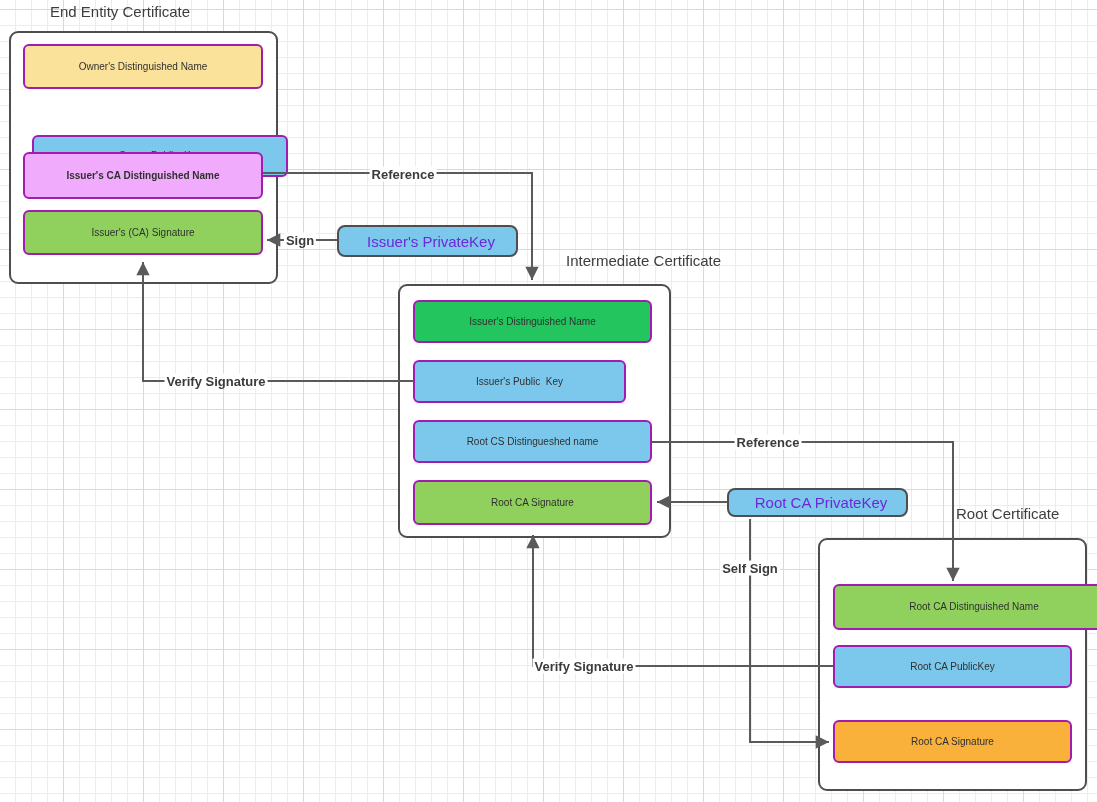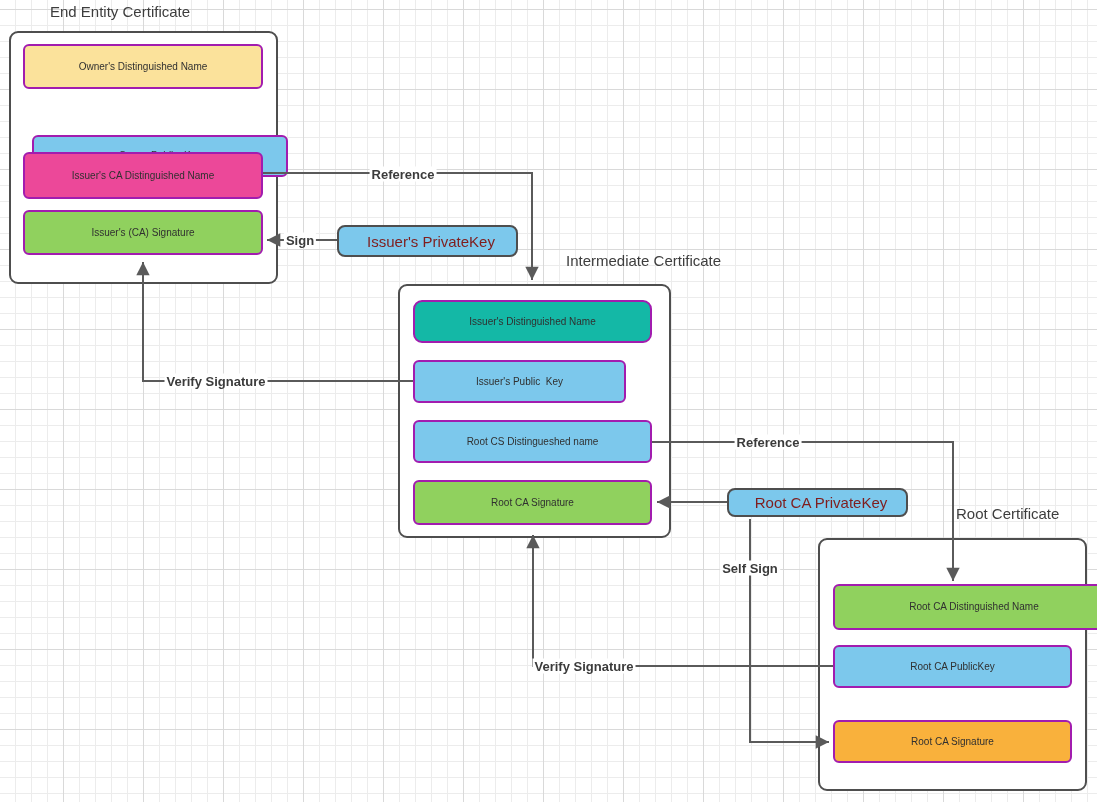--- a/index.html
+++ b/index.html
@@ -24,21 +24,21 @@
   }
   .fieldbox{
     position:absolute;border:2px solid #a21caf;border-radius:6px;box-sizing:border-box;
     display:flex;align-items:center;justify-content:center;text-align:center;
     font-size:10px;color:#303030;z-index:3;
   }
   .fieldbox .box-label{white-space:pre-wrap;line-height:1.15;}
   .keybox{
     position:absolute;border:2px solid #4e4e4e;border-radius:8px;box-sizing:border-box;
     display:flex;align-items:center;justify-content:center;text-align:center;
-    font-size:15px;color:#7f1d1d;z-index:3;padding-left:7px;
+    font-size:15px;color:#6d28d9;z-index:3;padding-left:7px;
   }
   #connectors{position:absolute;left:0;top:0;z-index:4;pointer-events:none;}
   .edge-label{
     position:absolute;z-index:5;font-size:13px;font-weight:bold;color:#3b3b3b;
     background:#ffffff;padding:0 2px;white-space:nowrap;transform:translate(-50%,-50%);
   }
   
   #ee-container{left:9px;top:31px;width:269px;height:253px;}
   #ee-f0{left:23px;top:44px;width:240px;height:45px;}
   #ee-f1{left:32px;top:99px;width:256px;height:42px;margin-top:36px;}
@@ -78,29 +78,29 @@
 <div class="group-title" id="im-title">Intermediate Certificate</div>
 <div class="group-title" id="rt-title">Root Certificate</div>
 
 <div class="container" id="ee-container"></div>
 <div class="fieldbox" id="ee-f0" style="background-color: rgb(251, 226, 155);">
     <span class="box-label">Owner's Distinguished Name</span>
   </div>
 <div class="fieldbox" id="ee-f1" style="background-color: rgb(124, 200, 236);">
     <span class="box-label">Owner Public  Key</span>
   </div>
-<div class="fieldbox" id="ee-f2" style="background-color: #ec4899;">
+<div class="fieldbox" id="ee-f2" style="background-color: #f0abfc; font-weight: bold;">
     <span class="box-label">Issuer's CA Distinguished Name</span>
   </div>
 <div class="fieldbox" id="ee-f3" style="background-color: rgb(144, 209, 94);">
     <span class="box-label">Issuer's (CA) Signature</span>
   </div>
 
 <div class="container" id="im-container"></div>
-<div class="fieldbox" id="im-f0" style="background-color: #14b8a6; border-radius: 9px;">
+<div class="fieldbox" id="im-f0" style="background-color: #22c55e;">
     <span class="box-label">Issuer's Distinguished Name</span>
   </div>
 <div class="fieldbox" id="im-f1" style="background-color: rgb(124, 200, 236);">
     <span class="box-label">Issuer's Public  Key</span>
   </div>
 <div class="fieldbox" id="im-f2" style="background-color: rgb(124, 200, 236);">
     <span class="box-label">Root CS Distingueshed name</span>
   </div>
 <div class="fieldbox" id="im-f3" style="background-color: rgb(144, 209, 94);">
     <span class="box-label">Root CA Signature</span>

